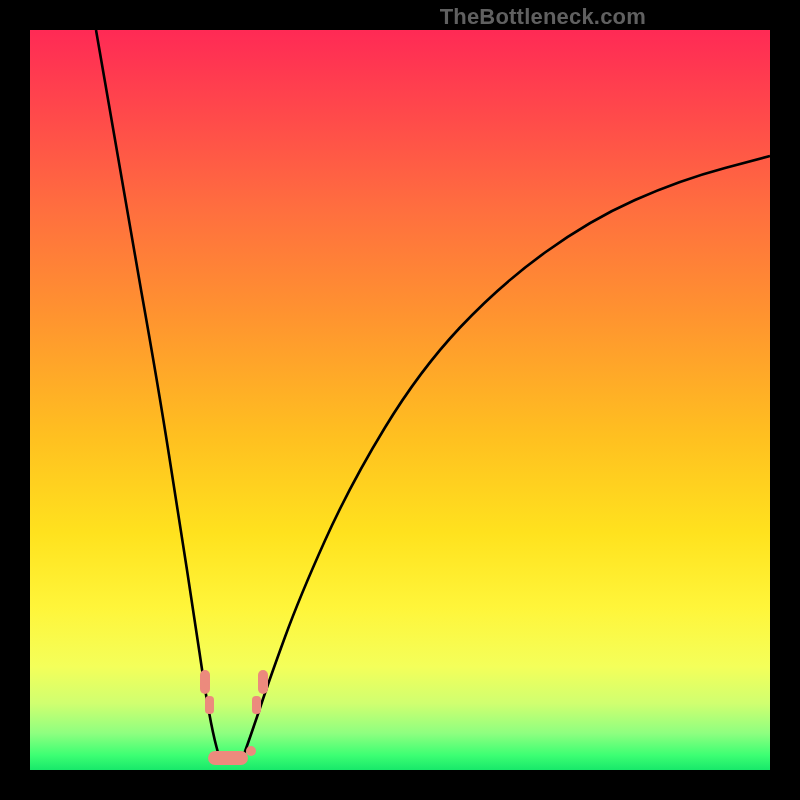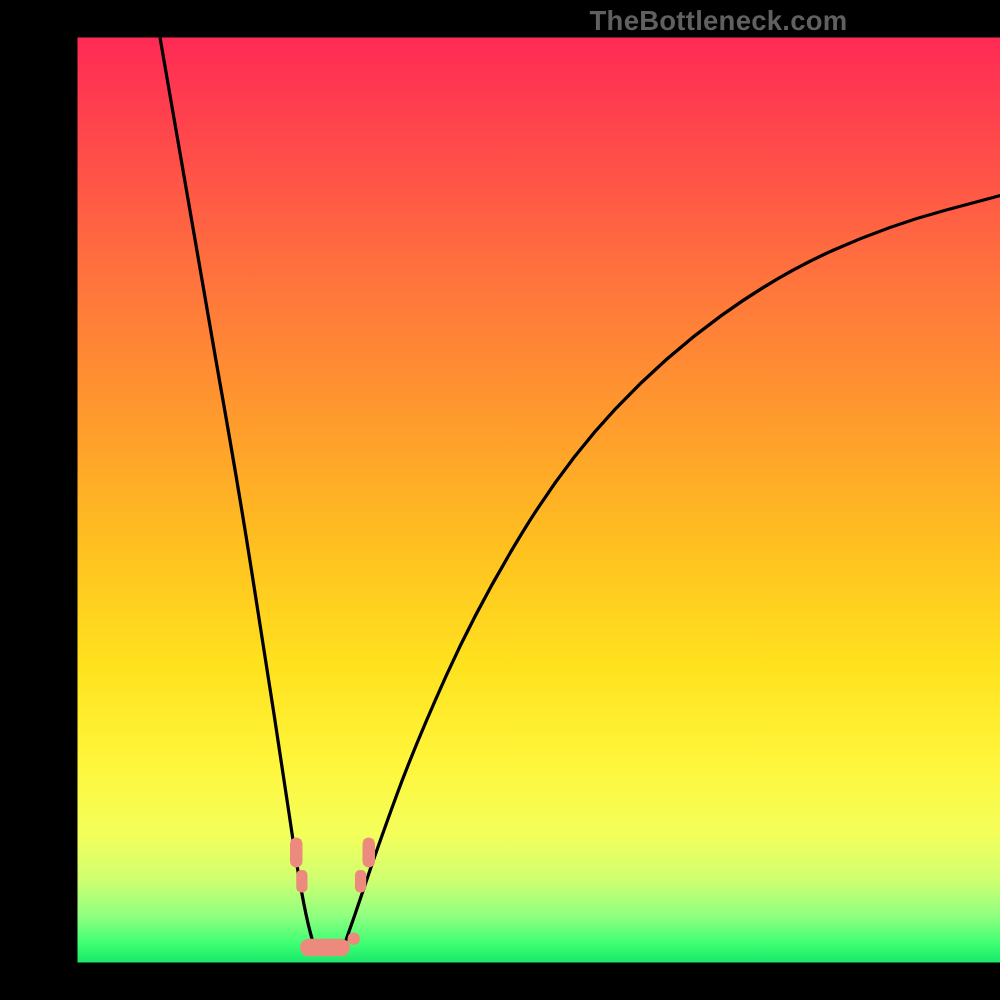--- a/index.html
+++ b/index.html
@@ -9,21 +9,20 @@
     height: 800px;
     background: #000;
     overflow: hidden;
     font-family: Arial, Helvetica, sans-serif;
   }
   .stage {
     position: relative;
     width: 660px;
     height: 800px;
     background: #000;
-    margin-left: 32px;
   }
   .watermark {
     position: absolute;
     top: 4px;
     right: 14px;
     color: #606060;
     font-size: 22px;
     font-weight: 600;
     letter-spacing: 0.2px;
   }

